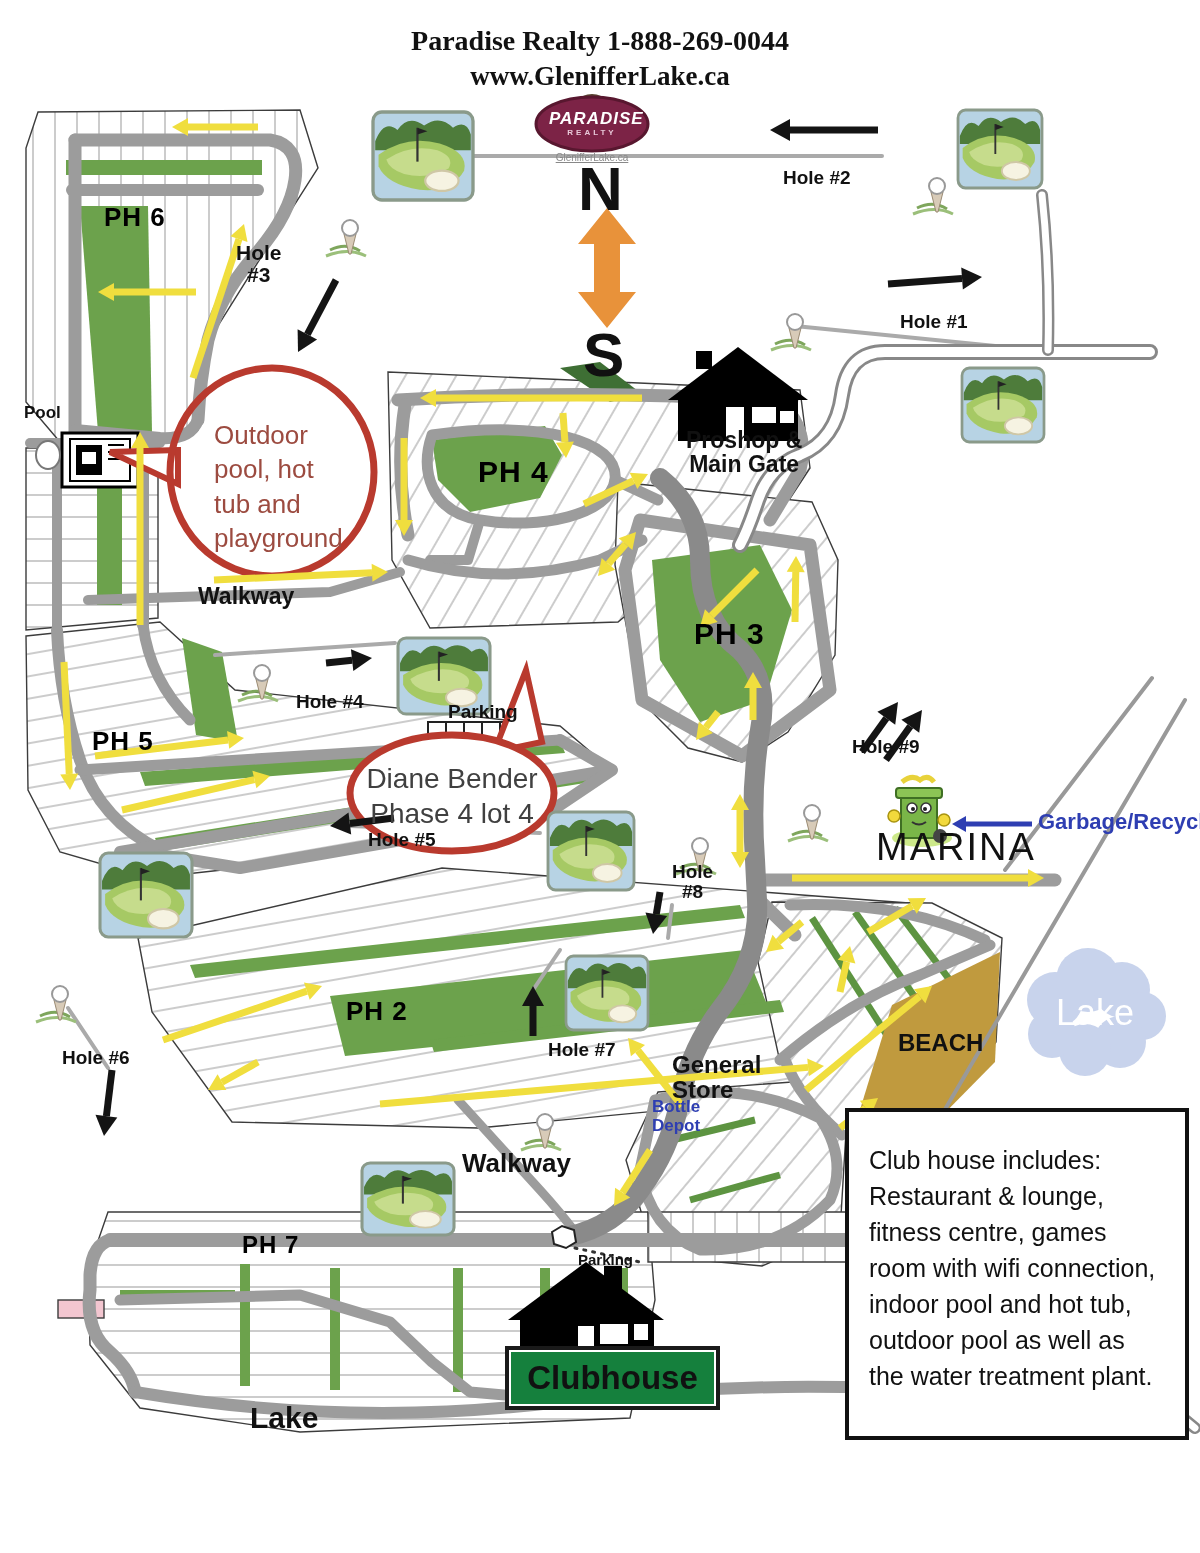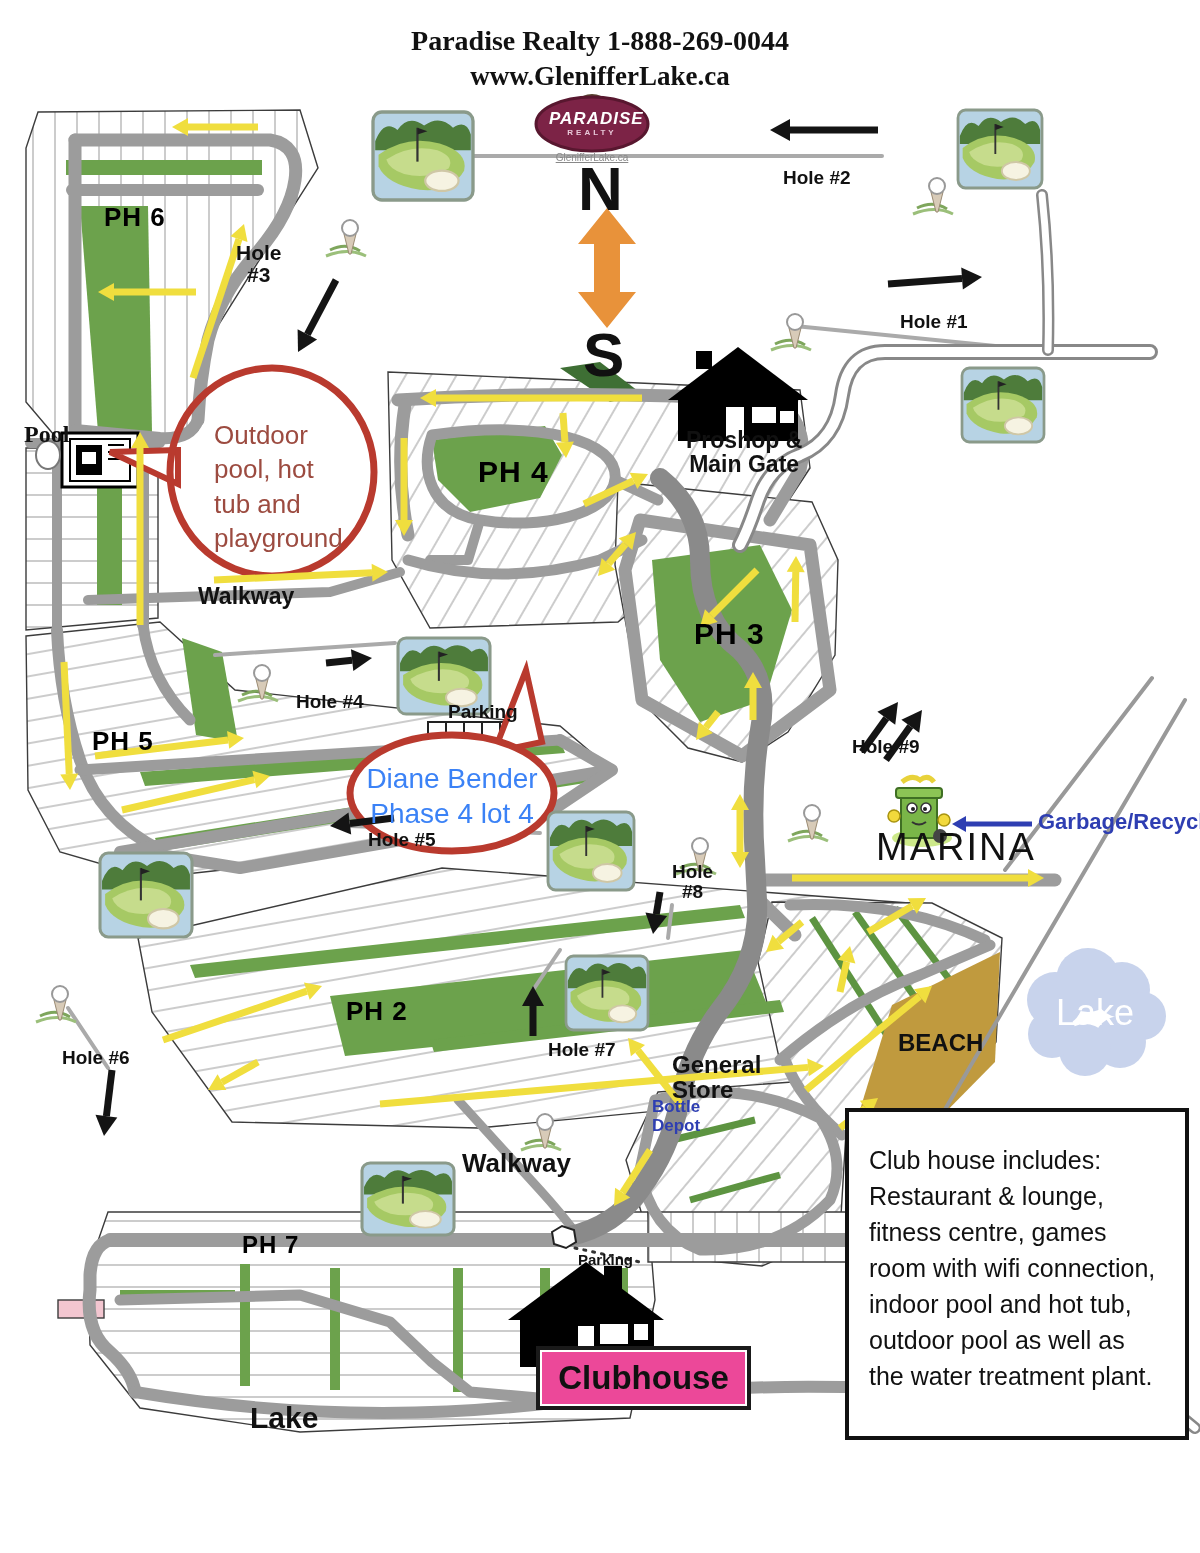--- a/index.html
+++ b/index.html
@@ -10,22 +10,22 @@
   .serif{font-family:"Liberation Serif",serif;font-weight:700;}
   .center{left:0;right:0;text-align:center;}
   .b{font-weight:800;}
   .phase{color:#000000;font-weight:800;letter-spacing:1px;font-size:26px;}
   .hole{font-weight:800;font-size:19px;}
   .callout-red{color:#9c4b40;font-size:26px;line-height:1.32;}
   .blue{color:#2e3eb2;}
   .infobox{position:absolute;left:845px;top:1108px;width:296px;height:264px;border:4px solid #111;
            background:#fff;padding:30px 20px;font-size:25px;line-height:1.44;}
   .clubbox{position:absolute;left:505px;top:1346px;width:207px;height:56px;border:4px solid #1a1a1a;
-           background:#ec4899;display:flex;align-items:center;justify-content:center;
-           font-size:33px;font-weight:800;box-shadow:0 0 0 2px #fff inset;margin-left:31px;}
+           background:#15803d;display:flex;align-items:center;justify-content:center;
+           font-size:33px;font-weight:800;box-shadow:0 0 0 2px #fff inset;}
   .cloudtxt{color:#fff;font-size:36px;font-weight:400;}
 </style>
 </head>
 <body>
 
 <div class="canvas">
 
 <svg id="map" width="1200" height="1553" viewBox="0 0 1200 1553">
   <defs>
     <pattern id="p0" width="22" height="22" patternUnits="userSpaceOnUse">
@@ -487,21 +487,21 @@
 </div>
 <div class="lbl hole" style="left:852px;top:737px;">Hole #9</div>
 
 <div class="lbl phase" style="left:104px;top:204px;">PH 6</div>
 <div class="lbl phase" style="left:92px;top:728px;">PH 5</div>
 <div class="lbl phase" style="left:478px;top:456px;font-size:30px;">PH 4</div>
 <div class="lbl phase" style="left:694px;top:618px;font-size:30px;">PH 3</div>
 <div class="lbl phase" style="left:346px;top:998px;">PH 2</div>
 <div class="lbl phase" style="left:242px;top:1232px;font-size:24px;">PH 7</div>
 
-<div class="lbl b" style="left:24px;top:422px;font-size:24px;font-family:Liberation Serif, serif;">Pool</div>
+<div class="lbl b" style="left:24px;top:404px;font-size:17px;">Pool</div>
 <div class="lbl b" style="left:198px;top:584px;font-size:23px;">Walkway</div>
 <div class="lbl b" style="left:462px;top:1150px;font-size:26px;">Walkway</div>
 <div class="lbl b" style="left:448px;top:702px;font-size:19px;">Parking</div>
 <div class="lbl b" style="left:578px;top:1252px;font-size:15px;">Parking</div>
 
 <div class="lbl b" style="left:686px;top:428px;font-size:23px;text-align:center;">
   <span style="display:block;">Proshop &amp;</span>
   <span style="display:block;">Main Gate</span>
 </div>
 
@@ -515,21 +515,21 @@
 <div class="lbl b blue" style="left:652px;top:1090px;font-size:17px;line-height:1.1;margin-top:8px;">
   <span style="display:block;">Bottle</span>
   <span style="display:block;">Depot</span>
 </div>
 
 <div class="lbl" style="left:898px;top:1030px;font-size:24px;font-weight:900;">BEACH</div>
 <div class="lbl cloudtxt" style="left:1030px;top:994px;width:130px;text-align:center;">Lake</div>
 <div class="lbl b" style="left:250px;top:1402px;font-size:30px;">Lake</div>
 
 <div class="callout-red lbl" style="left:214px;top:418px;width:142px;white-space:normal;">Outdoor pool, hot tub and playground</div>
-<div class="lbl" style="left:352px;top:764px;width:200px;text-align:center;color:#3b82f6;font-size:28px;">
+<div class="lbl" style="left:352px;top:764px;width:200px;text-align:center;color:#404040;font-size:28px;">
   <span style="display:block;">Diane Bender</span>
   <span style="display:block;margin-top:6px;">Phase 4 lot 4</span>
 </div>
 
 <div class="clubbox">
   <span>Clubhouse</span>
 </div>
 
 <div class="infobox">
   <span>Club house includes: Restaurant &amp; lounge, fitness centre, games room with wifi connection, indoor pool and hot tub, outdoor pool as well as the water treatment plant.</span>

